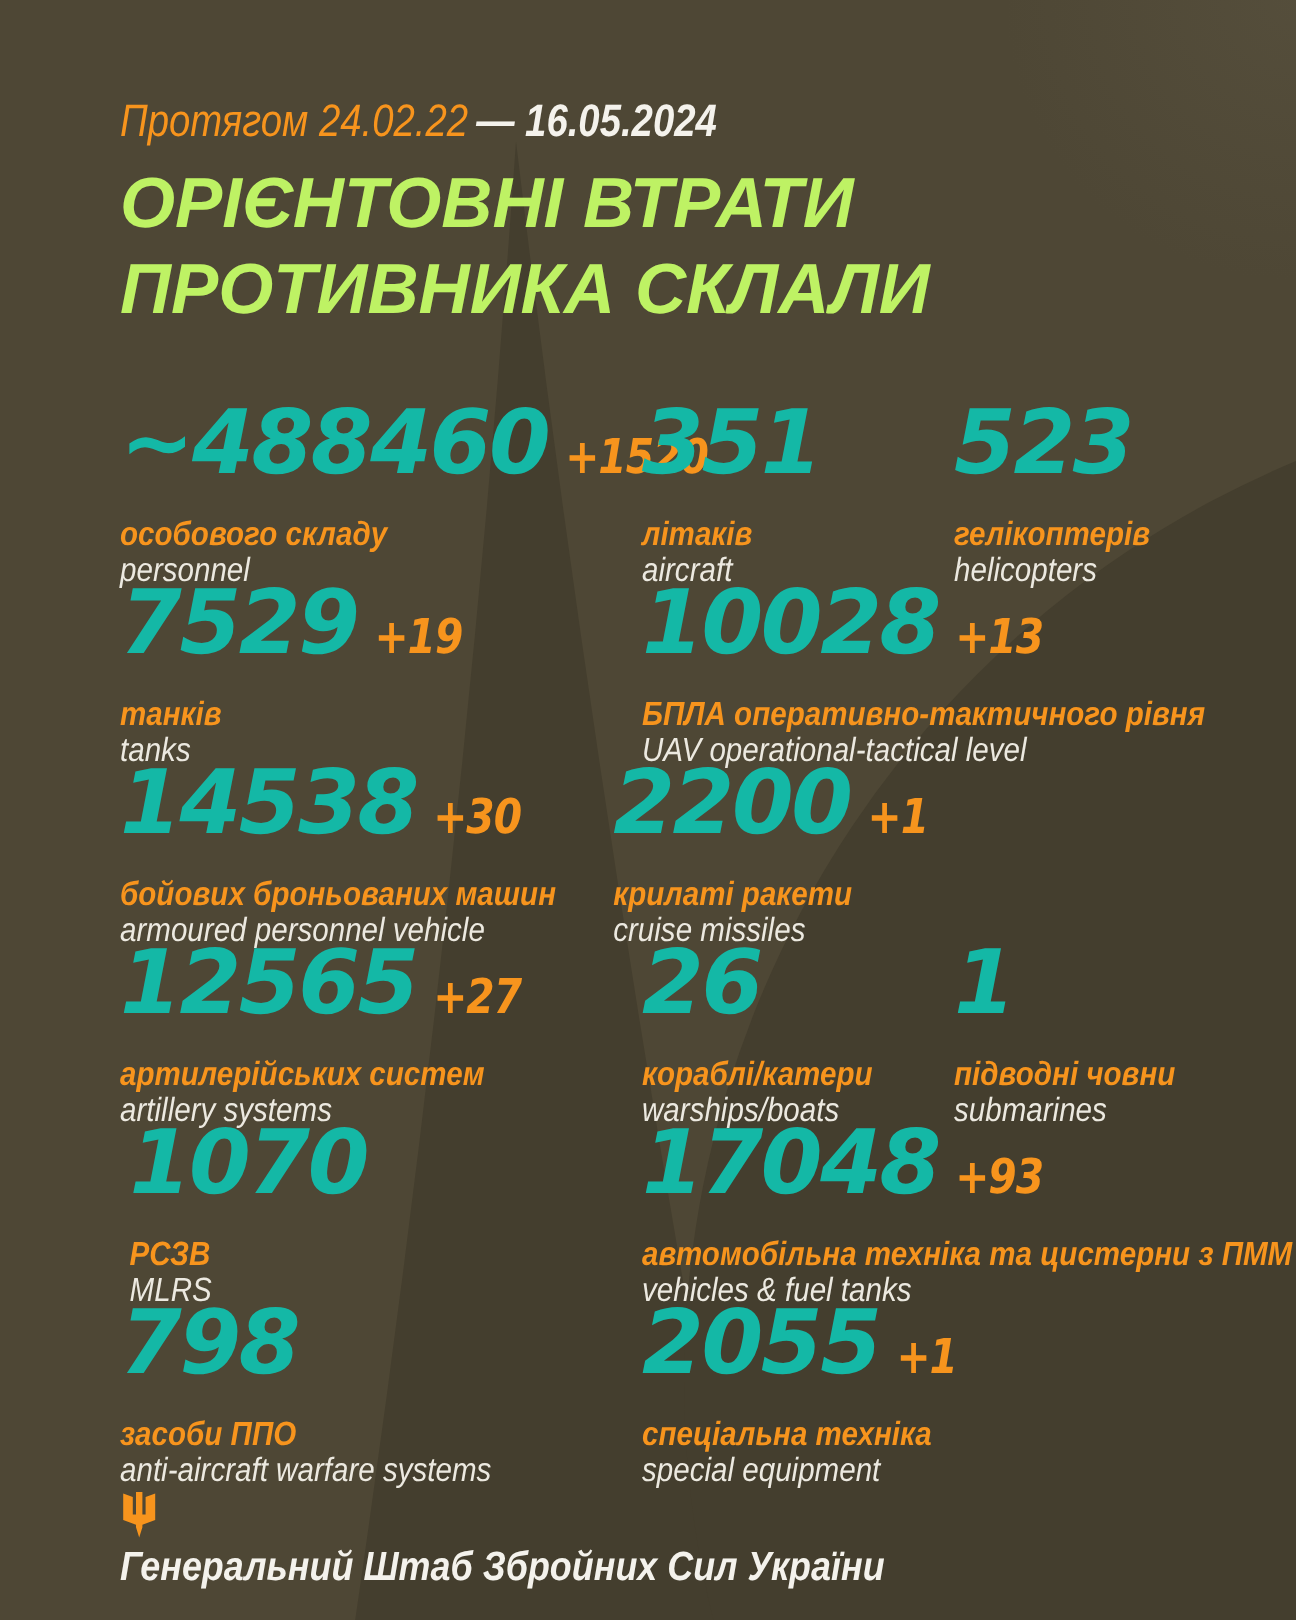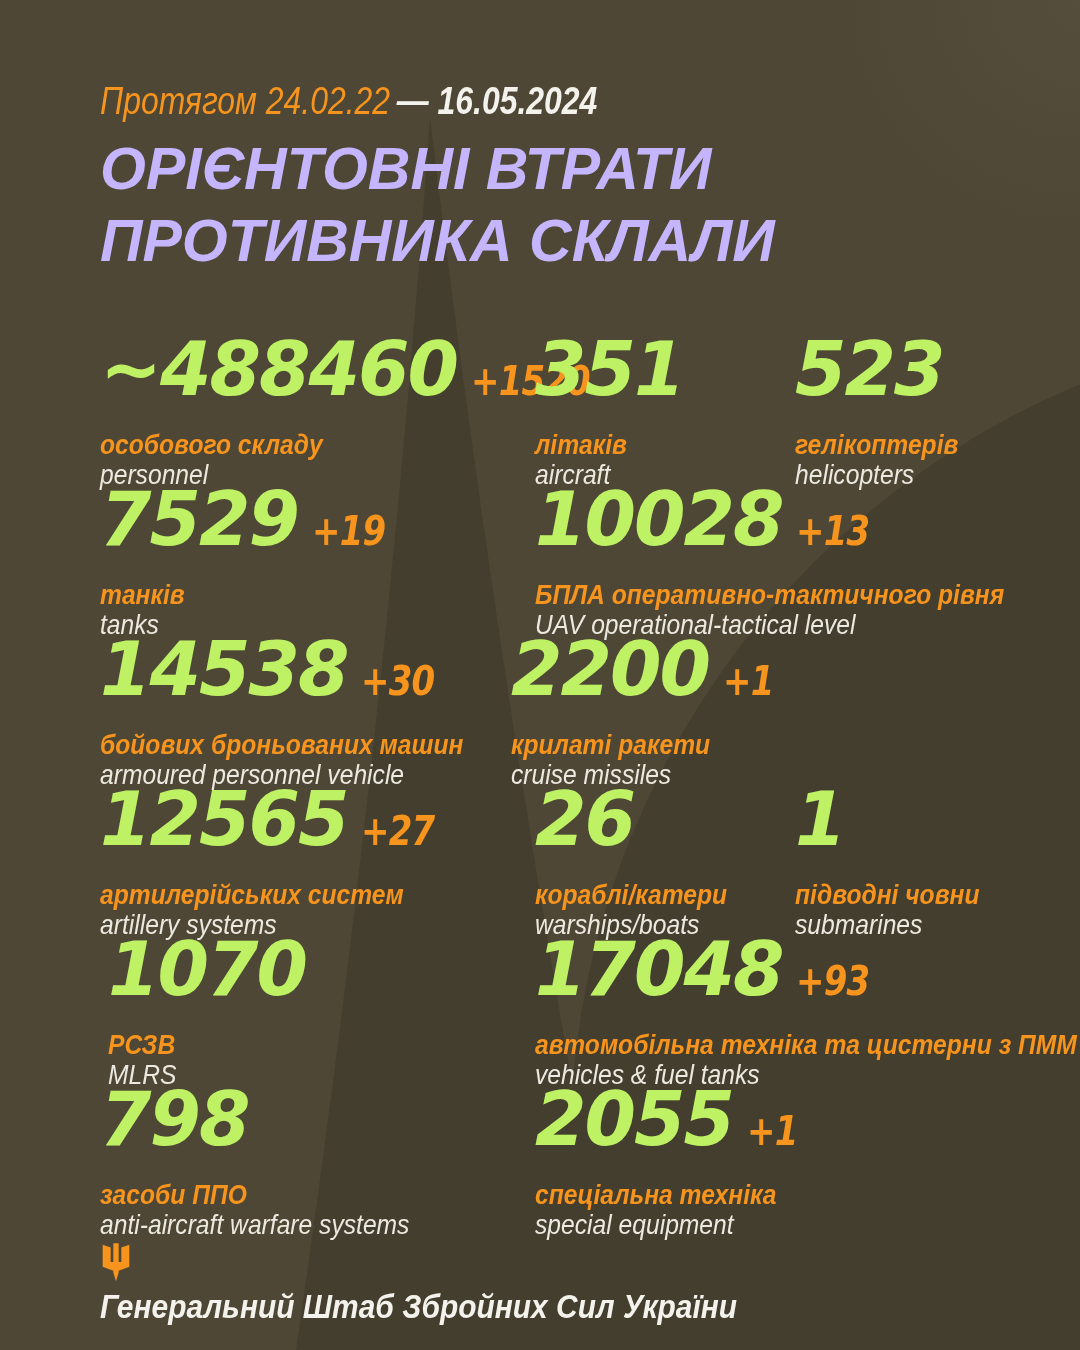--- a/index.html
+++ b/index.html
@@ -17,30 +17,30 @@
     position:absolute;left:100px;top:80px;
     font-size:38px;line-height:42px;font-weight:700;
     transform:scaleX(.84);transform-origin:left top;white-space:nowrap;
   }
   .hdr .period{color:#f7941d;font-weight:400;}
   .hdr .date{color:#f4f2ec;margin-left:8px;}
 
   
   .title{
     position:absolute;left:100px;top:133px;
-    font-size:59px;line-height:72px;font-weight:700;color:#c4b5fd;
+    font-size:59px;line-height:72px;font-weight:700;color:#bef264;
     letter-spacing:0px;white-space:nowrap;
   }
 
   
   .stat{position:absolute;white-space:nowrap;}
   .num-line{line-height:66px;}
   .num{
     font-family:"DejaVu Sans","Liberation Sans",sans-serif;
-    font-size:74px;font-weight:700;color:#bef264;letter-spacing:-2px;text-align:center;
+    font-size:74px;font-weight:700;color:#14b8a6;letter-spacing:-2px;text-align:center;
   }
   .delta{
     font-family:"DejaVu Sans","Liberation Sans",sans-serif;
     display:inline-block;font-size:40px;font-weight:700;color:#f7941d;
     margin-left:14px;letter-spacing:-1px;
     transform:scaleX(.85);transform-origin:left bottom;
   }
   .label-ua{
     font-size:28px;line-height:31px;font-weight:700;color:#f7941d;
     transform:scaleX(.88);transform-origin:left top;margin-top:6px;

